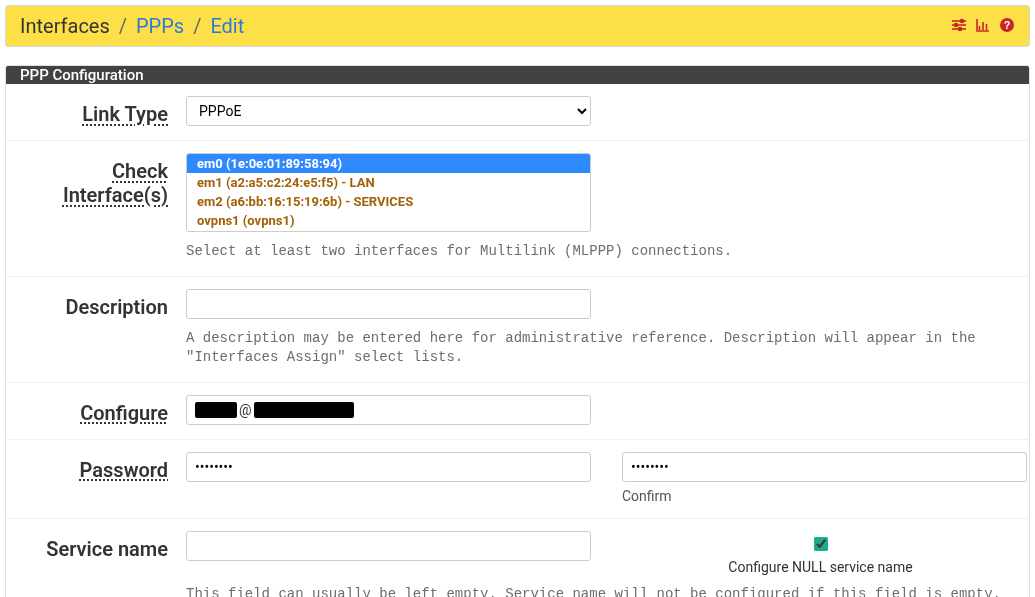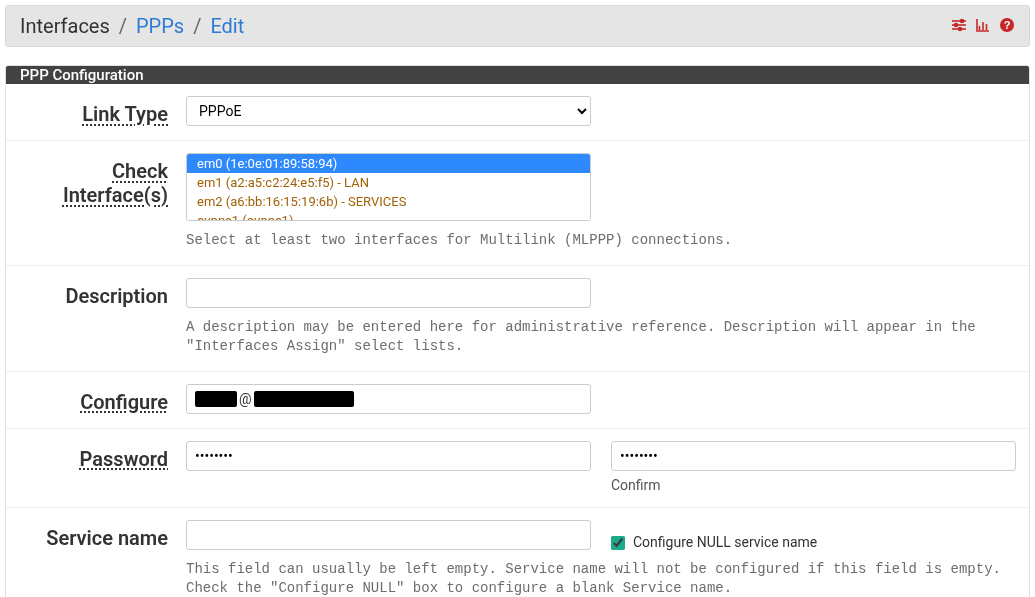--- a/index.html
+++ b/index.html
@@ -4,21 +4,21 @@
   <style>
     * { box-sizing: border-box; margin: 0; padding: 0; }
     body {
       font-family: -apple-system, BlinkMacSystemFont, "Segoe UI", Roboto, "Helvetica Neue", Arial, sans-serif;
       font-size: 14px;
       color: #333;
       background: #fff;
       padding: 5px;
     }
     .page-header {
-      background: #e5e5e5;
+      background: #fde047;
       border: 1px solid #d8d8d8;
       border-radius: 3px;
       padding: 8px 14px;
       display: flex;
       justify-content: space-between;
       align-items: center;
       margin-bottom: 18px;
     }
     .breadcrumb {
       font-size: 20px;
@@ -54,49 +54,50 @@
       text-align: right;
       padding-right: 18px;
       padding-top: 6px;
       font-size: 20px;
       font-weight: 600;
       color: #333;
       flex-shrink: 0;
     }
     .form-label.dotted { text-decoration: underline dotted; text-underline-offset: 3px; }
     .form-control-area { flex: 1; }
-    .two-col { display: flex; gap: 20px; }
+    .two-col { display: flex; gap: 31px; }
     .two-col > div { flex: 1; max-width: 405px; }
     select.std, input[type="text"].std, input[type="password"].std {
       width: 405px;
       max-width: 100%;
       padding: 5px 8px;
       border: 1px solid #ccc;
       border-radius: 3px;
       font-size: 14px;
       font-family: inherit;
       height: 30px;
       background: #fff;
     }
     select.std { appearance: auto; }
     .multiselect {
       width: 405px;
-      height: 68px;
+      height: 79px;
       border: 1px solid #ccc;
       border-radius: 3px;
       overflow-y: auto;
       font-size: 13px;
       background: #fff;
       padding: 0;
+      font-weight: bold;
     }
     .multiselect .opt { padding: 2px 10px; cursor: pointer; color: #a16207; }
     .multiselect .opt.selected { background: #2e89ff; color: #fff; }
     .help-text { color: #6d6d6d; font-size: 14px; margin-top: 10px; line-height: 1.4; font-family: Liberation Mono, monospace; }
     .sub-label { color: #555; font-size: 14px; margin-top: 6px; }
-    .checkbox-row { display: flex; align-items: flex-end; gap: 8px; padding-top: 6px; }
+    .checkbox-row { display: flex; align-items: center; gap: 8px; padding-top: 6px; flex-direction: column; }
     .checkbox-row input[type="checkbox"] {
       width: 14px; height: 14px;
       accent-color: #1aab8a;
     }
     .redacted { background:#000; color:#000; border-radius:2px; display:inline-block; }
     .username-display {
       width: 405px;
       padding: 5px 8px;
       border: 1px solid #ccc;
       border-radius: 3px;

